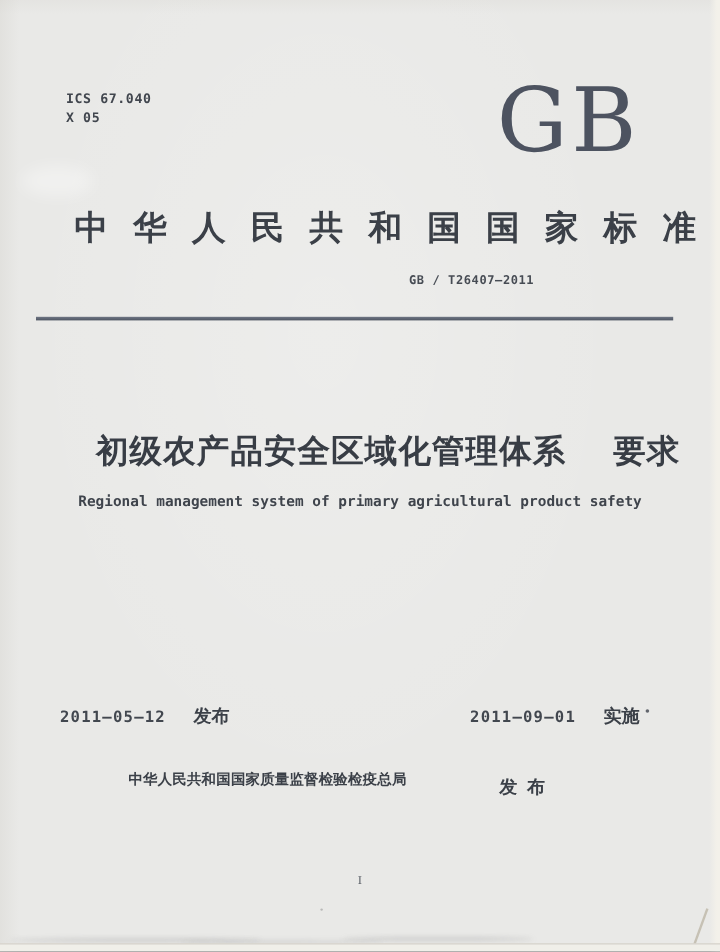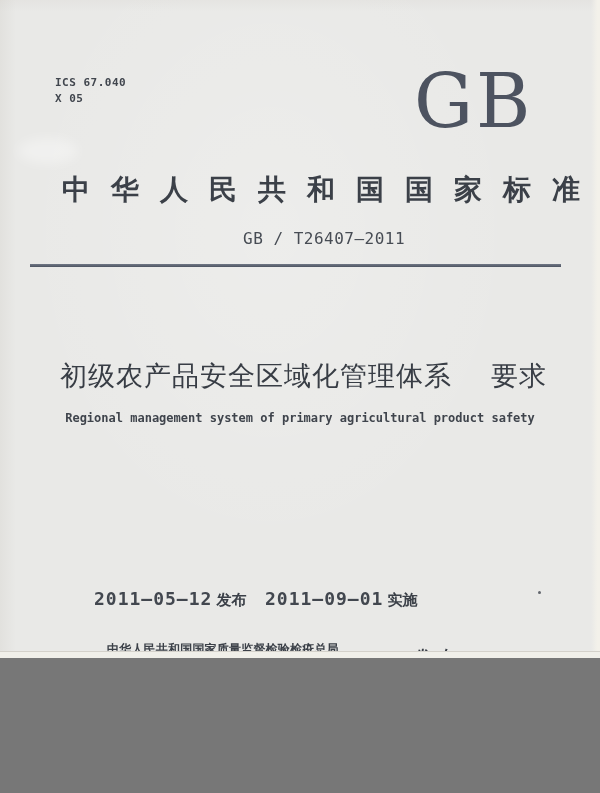--- a/index.html
+++ b/index.html
@@ -1,18 +1,18 @@
 <!DOCTYPE html>
 <html><head>
 <meta charset="utf-8">
 <style>
   html,body { margin:0; padding:0; background:#777; }
   .page {
     position:relative;
-    width:600px; height:658px;
+    width:600px; height:793px;
     margin:0 auto;
     background:
       linear-gradient(to right, rgba(208,206,200,0.30), rgba(233,233,231,0) 16px),
       linear-gradient(to bottom, rgba(214,212,207,0.25), rgba(233,233,231,0) 12px),
       radial-gradient(ellipse at 45% 35%, rgba(255,255,255,0.18), rgba(255,255,255,0) 55%),
       #e9e9e7;
     overflow:hidden;
     font-family:"Liberation Sans", sans-serif;
     color:#3d424a;
   }
@@ -32,56 +32,56 @@
     color:#4d5360; font-weight:normal;
   }
 
   .heading {
     left:62px; top:171px;
     font-size:28px; font-weight:bold; letter-spacing:21px;
     white-space:nowrap; color:#3b4048;
   }
 
   .std-number {
-    left:243px; top:229px; width:300px; text-align:left;
+    left:243px; top:229px; width:300px; text-align:center;
     font-family:"DejaVu Sans Mono", monospace;
-    font-size:16px; font-weight:normal; letter-spacing:0.5px;
+    font-size:10px; font-weight:bold; letter-spacing:0.5px;
     color:#474c54;
   }
 
   .rule {
     left:30px; top:264px; width:531px; height:3px;
     background:linear-gradient(to bottom,#707785,#4e5562);
   }
 
   .cn-title {
-    left:60px; top:358px;
-    font-size:27px; font-weight:normal; letter-spacing:1px;
+    left:80px; top:358px;
+    font-size:27px; font-weight:bold; letter-spacing:1px;
     white-space:nowrap; color:#383d45;
   }
   .cn-title .suffix { margin-left:39px; }
 
   .en-title {
     left:0; width:600px; text-align:center;
     font-family:"DejaVu Sans Mono", monospace;
     font-size:12px; font-weight:bold; color:#3f444c;
     white-space:nowrap;
   }
   .en-line1 { top:411px; }
   .en-line2 { top:437px; }
 
   .date-row { top:588px; white-space:nowrap; }
   .date-issue { left:50px; }
-  .date-impl  { left:221px; width:300px; text-align:left; }
+  .date-impl  { left:233px; width:300px; text-align:right; }
   .date-num {
     font-family:"DejaVu Sans Mono", monospace;
-    font-size:18px; font-weight:bold; letter-spacing:1px; color:#42474f;margin-left:44px;
+    font-size:13px; font-weight:bold; letter-spacing:1px; color:#42474f;
   }
   .date-label {
-    font-size:15px; font-weight:bold; margin-left:4px; color:#3b4048;
+    font-size:15px; font-weight:bold; margin-left:23px; color:#3b4048;
   }
 
   .pub-line1 {
     left:107px; top:641px;
     font-size:12px; font-weight:bold; letter-spacing:0.2px;
     white-space:nowrap; color:#3b4048;
   }
   .pub-line2 {
     left:124px; top:659px;
     font-size:14.5px; font-weight:bold; letter-spacing:8.8px;

